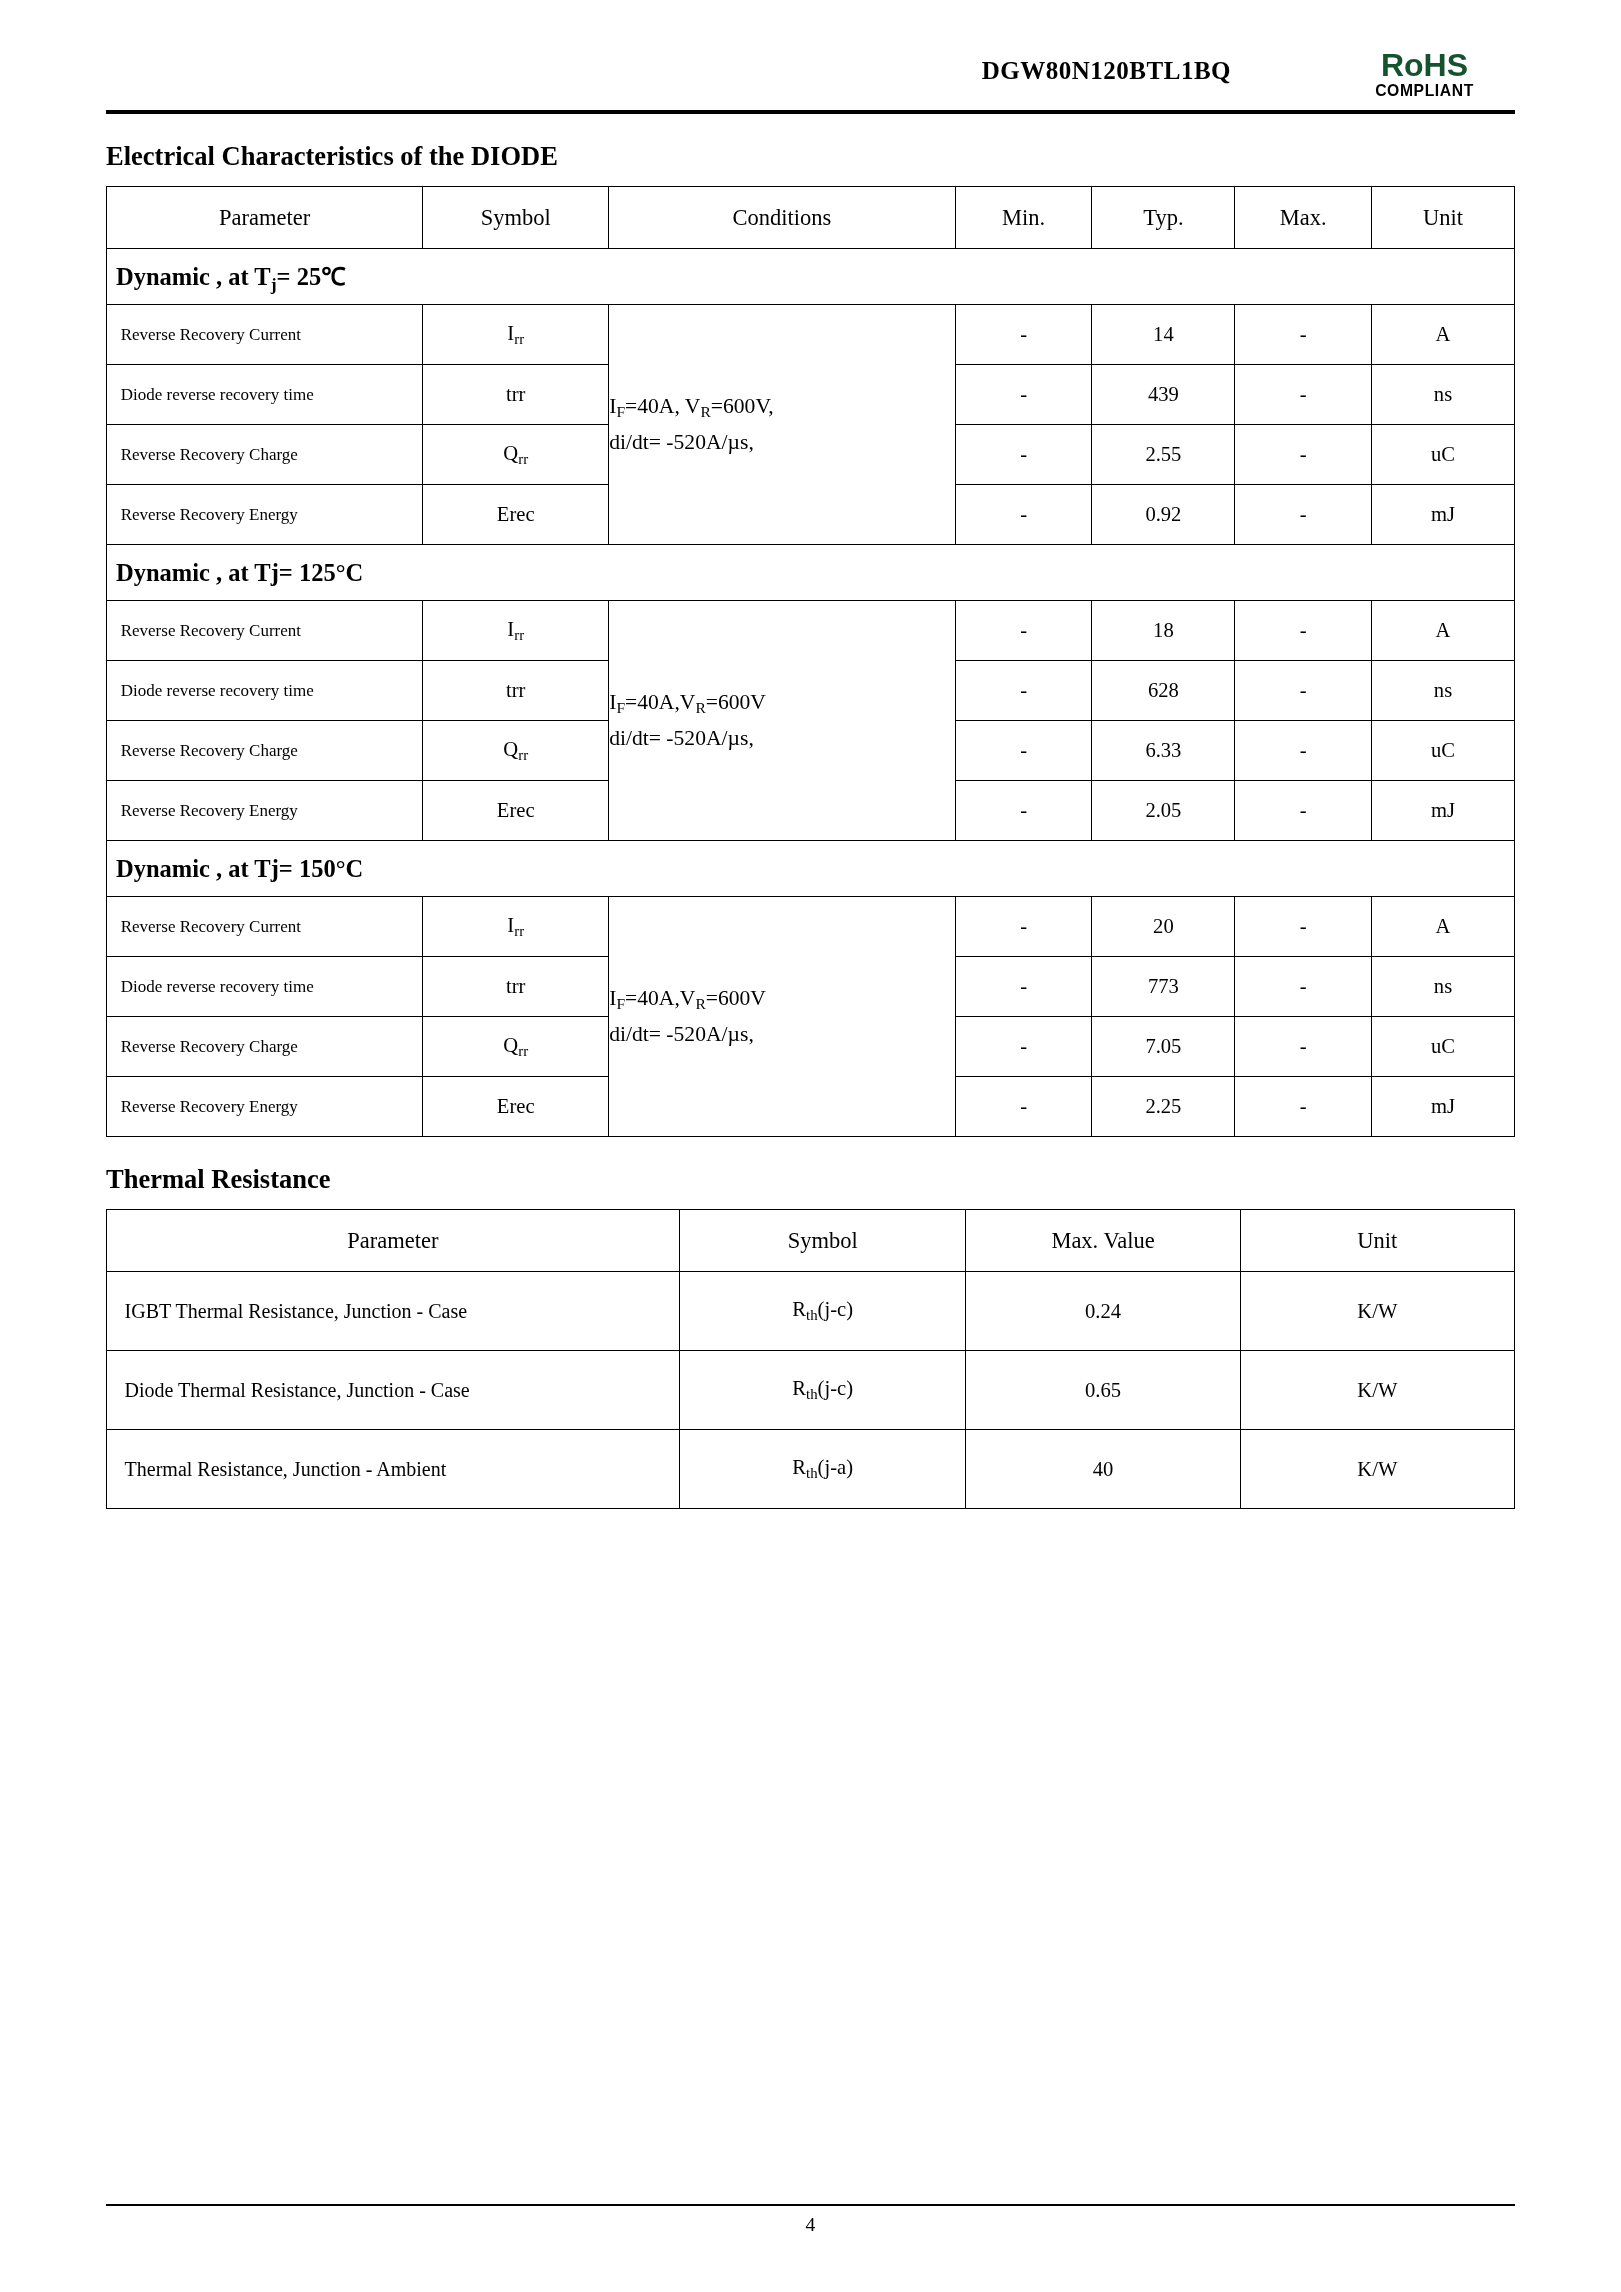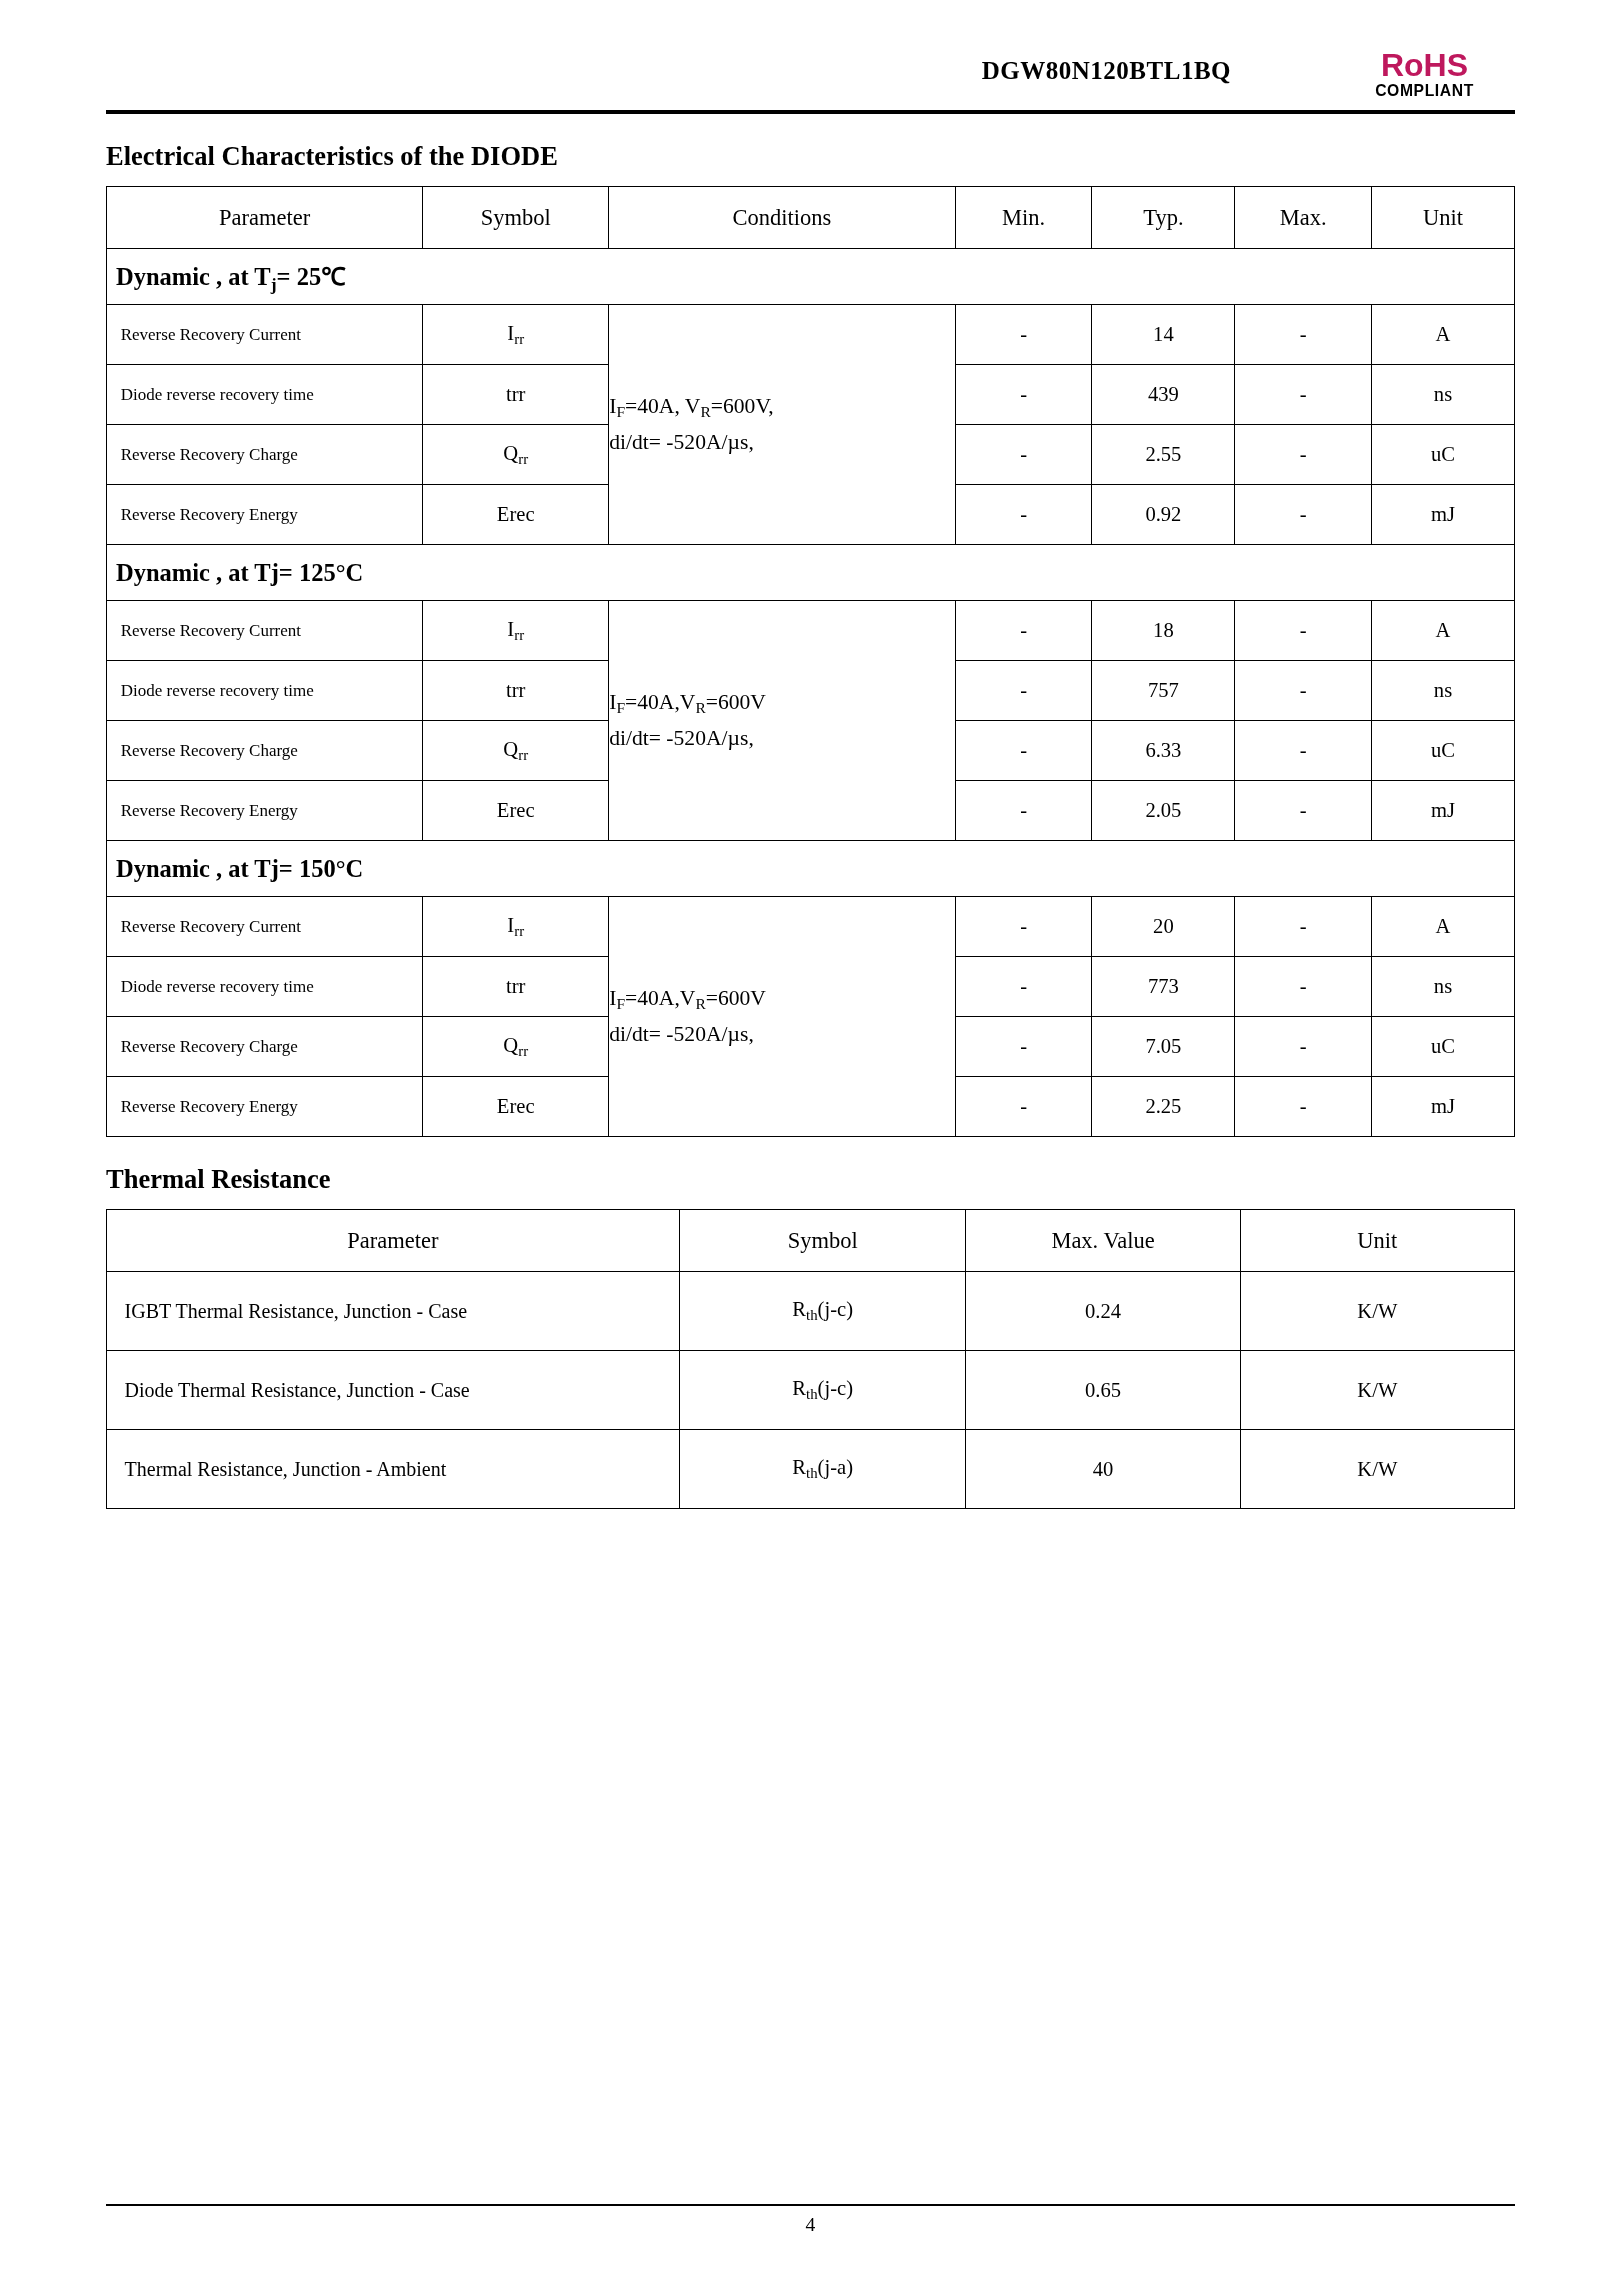--- a/index.html
+++ b/index.html
@@ -38,21 +38,21 @@
     white-space: nowrap;
   }
   .rohs {
     position: absolute;
     right: 0px;
     top: 49px;
     text-align: center;
     width: 181px;
   }
   .rohs .rohs-main {
-    color: #be185d;
+    color: #14532d;
     font-family: "Liberation Sans", sans-serif;
     font-weight: bold;
     font-size: 32px;
     line-height: 33px;
     text-align: center;
   }
   .rohs .rohs-sub {
     color: #000000;
     font-family: "Liberation Sans", sans-serif;
     font-weight: bold;
@@ -246,21 +246,21 @@
         </td>
         <td class="center">-</td>
         <td class="center">18</td>
         <td class="center">-</td>
         <td class="center">A</td>
       </tr>
       <tr>
         <td class="param-cell">Diode reverse recovery time</td>
         <td class="center">trr</td>
         <td class="center">-</td>
-        <td class="center">757</td>
+        <td class="center">628</td>
         <td class="center">-</td>
         <td class="center">ns</td>
       </tr>
       <tr>
         <td class="param-cell">Reverse Recovery Charge</td>
         <td class="center"><span>Q</span><sub>rr</sub></td>
         <td class="center">-</td>
         <td class="center">6.33</td>
         <td class="center">-</td>
         <td class="center">uC</td>

